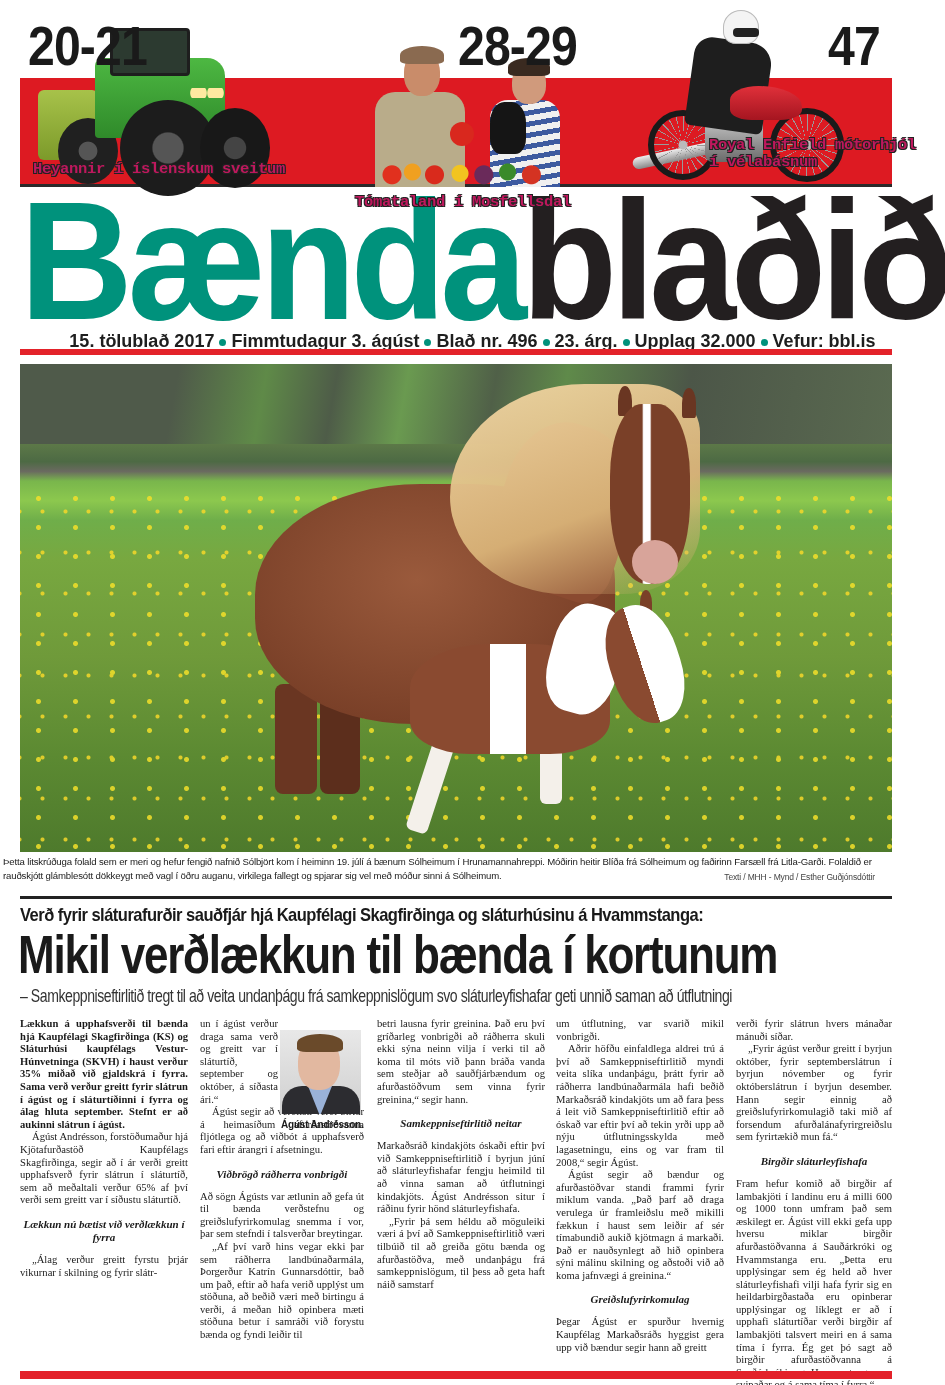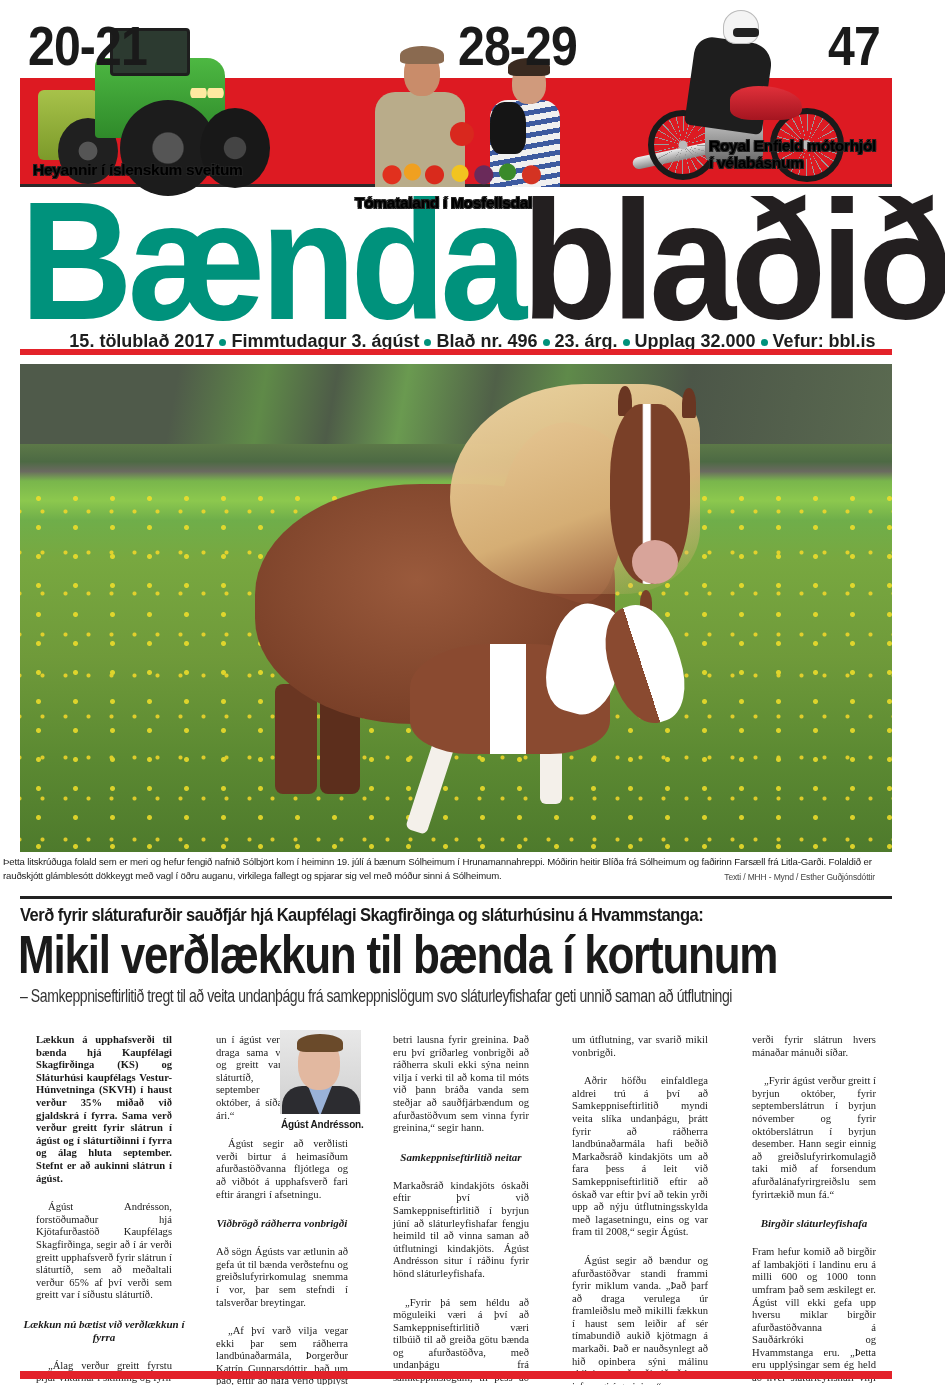--- a/index.html
+++ b/index.html
@@ -3,21 +3,21 @@
 <meta charset="utf-8">
 <style>
   * { box-sizing: border-box; margin: 0; padding: 0; }
   html, body { width: 945px; height: 1385px; background: #ffffff; overflow: hidden; }
   body { position: relative; font-family: "Liberation Serif", serif; color: #1a1a1a; }
 
   
   .teaser-band { position: absolute; left: 20px; top: 78px; width: 872px; height: 106px; background: #dd1a22; }
   .teaser-band-bottom { position: absolute; left: 20px; top: 184px; width: 872px; height: 3px; background: #2a2a2a; }
   .teaser-num { position: absolute; top: 18px; font-family: "Liberation Sans", sans-serif; font-weight: bold; font-size: 56px; line-height: 56px; color: #1a1a1a; letter-spacing: -1px; transform: scaleX(0.86); transform-origin: left top; z-index: 3; }
-  .teaser-caption { position: absolute; font-family: Liberation Sans, sans-serif; font-weight: bold; font-size: 15.5px; line-height: 17px; color: #000000; z-index: 4;
+  .teaser-caption { position: absolute; font-family: Liberation Mono, monospace; font-weight: bold; font-size: 15.5px; line-height: 17px; color: #be185d; z-index: 4;
     text-shadow: -1px -1px 0 #222, 1px -1px 0 #222, -1px 1px 0 #222, 1px 1px 0 #222; letter-spacing: -0.3px; }
 
   
   .pic { position: absolute; z-index: 2; }
   
   .tractor-bale { position: absolute; left: 38px; top: 90px; width: 60px; height: 70px; background: linear-gradient(#a7c24a,#7c9a2a); border-radius: 6px; }
   .tractor-body { position: absolute; left: 95px; top: 58px; width: 130px; height: 80px; background: linear-gradient(#4db842,#2f8a2a); border-radius: 8px 18px 4px 4px; }
   .tractor-cab { position: absolute; left: 110px; top: 28px; width: 80px; height: 48px; background: #2c3a30; border: 3px solid #1e1e1e; border-radius: 4px; }
   .tractor-wheel-big { position: absolute; left: 120px; top: 100px; width: 96px; height: 96px; border-radius: 50%; background: radial-gradient(circle,#555 0 22%,#1c1c1c 24% 100%); }
   .tractor-wheel-small { position: absolute; left: 200px; top: 108px; width: 70px; height: 80px; border-radius: 50%; background: radial-gradient(circle,#444 0 20%,#181818 22% 100%); }
@@ -83,21 +83,21 @@
   .caption .credit { float: right; font-size: 8.5px; color: #444; margin-top: 1px; }
   .dark-rule { position: absolute; left: 20px; top: 896px; width: 872px; height: 3px; background: #222; }
 
   
   .kicker { position: absolute; left: 20px; top: 904px; font-family: "Liberation Sans", sans-serif; font-weight: bold; font-size: 19px; line-height: 22px; color: #1a1a1a; letter-spacing: -0.6px; transform: scaleX(0.87); transform-origin: left top; white-space: nowrap; }
   .headline { position: absolute; left: 18px; top: 924px; font-family: "Liberation Sans", sans-serif; font-weight: bold; font-size: 54px; line-height: 60px; color: #1a1a1a; letter-spacing: -1.5px; transform: scaleX(0.815); transform-origin: left top; white-space: nowrap; }
   .subhead { position: absolute; left: 20px; top: 985px; font-family: "Liberation Sans", sans-serif; font-size: 19px; line-height: 22px; color: #333; letter-spacing: -0.6px; transform: scaleX(0.74); transform-origin: left top; white-space: nowrap; }
 
   
   .col { position: absolute; top: 1018px; font-family: "Liberation Serif", serif; font-size: 10.6px; line-height: 12.6px; text-align: justify; color: #1a1a1a; }
-  .col p { text-indent: 12px; margin: 16px; }
+  .col p { text-indent: 12px; margin: 0; }
   .col p.noindent { text-indent: 0; }
   .col .lead { font-weight: bold; text-indent: 0; }
   .col .sub { font-weight: bold; font-style: italic; text-align: center; text-indent: 0; margin: 11px 0 10px 0; font-size: 11px; line-height: 13px; }
   .c1 { left: 20px; width: 168px; }
   .c2 { left: 200px; width: 164px; }
   .c3 { left: 377px; width: 168px; }
   .c4 { left: 556px; width: 168px; }
   .c5 { left: 736px; width: 156px; }
 
   .portrait { position: absolute; left: 280px; top: 1030px; width: 81px; height: 84px; background: linear-gradient(#e8e8e8,#d0d0d0); overflow: hidden; }
@@ -201,21 +201,21 @@
   <p>Ágúst Andrésson, forstöðumaður hjá Kjötafurðastöð Kaupfélags Skagfirðinga, segir að í ár verði greitt upphafsverð fyrir slátrun í sláturtíð, sem að meðaltali verður 65% af því verði sem greitt var í síðustu sláturtíð.</p>
   <p class="sub">Lækkun nú bætist við verðlækkun í fyrra</p>
   <p>„Álag verður greitt fyrstu þrjár vikurnar í skilning og fyrir slátr-</p>
 </div>
 
 <div class="col c2">
   <p class="noindent" style="width:78px;">un í ágúst verður draga sama verð og greitt var í sláturtíð, september og október, á síðasta ári.“</p>
   <p style="shape-outside: inset(0); ">Ágúst segir að verðlisti verði birtur á heimasíðum afurðastöðvanna fljótlega og að viðbót á upphafsverð fari eftir árangri í afsetningu.</p>
   <p class="sub">Viðbrögð ráðherra vonbrigði</p>
   <p class="noindent">Að sögn Ágústs var ætlunin að gefa út til bænda verðstefnu og greiðslufyrirkomulag snemma í vor, þar sem stefndi í talsverðar breytingar.</p>
-  <p>„Af því varð vilja vegar ekki þar sem ráðherra landbúnaðarmála, Þorgerður Katrín Gunnarsdóttir, bað um það, eftir að hafa verið upplýst um stöðuna, að beðið væri með birtingu á verði, á meðan hið opinbera mæti stöðuna betur í samráði við forystu bænda og fyndi leiðir til</p>
+  <p>„Af því varð hins vegar ekki þar sem ráðherra landbúnaðarmála, Þorgerður Katrín Gunnarsdóttir, bað um það, eftir að hafa verið upplýst um stöðuna, að beðið væri með birtingu á verði, á meðan hið opinbera mæti stöðuna betur í samráði við forystu bænda og fyndi leiðir til</p>
 </div>
 
 <div class="portrait">
   <div class="suit"></div>
   <div class="shirt"></div>
   <div class="face"></div>
   <div class="hair"></div>
 </div>
 <div class="portrait-caption">Ágúst Andrésson.</div>
 

